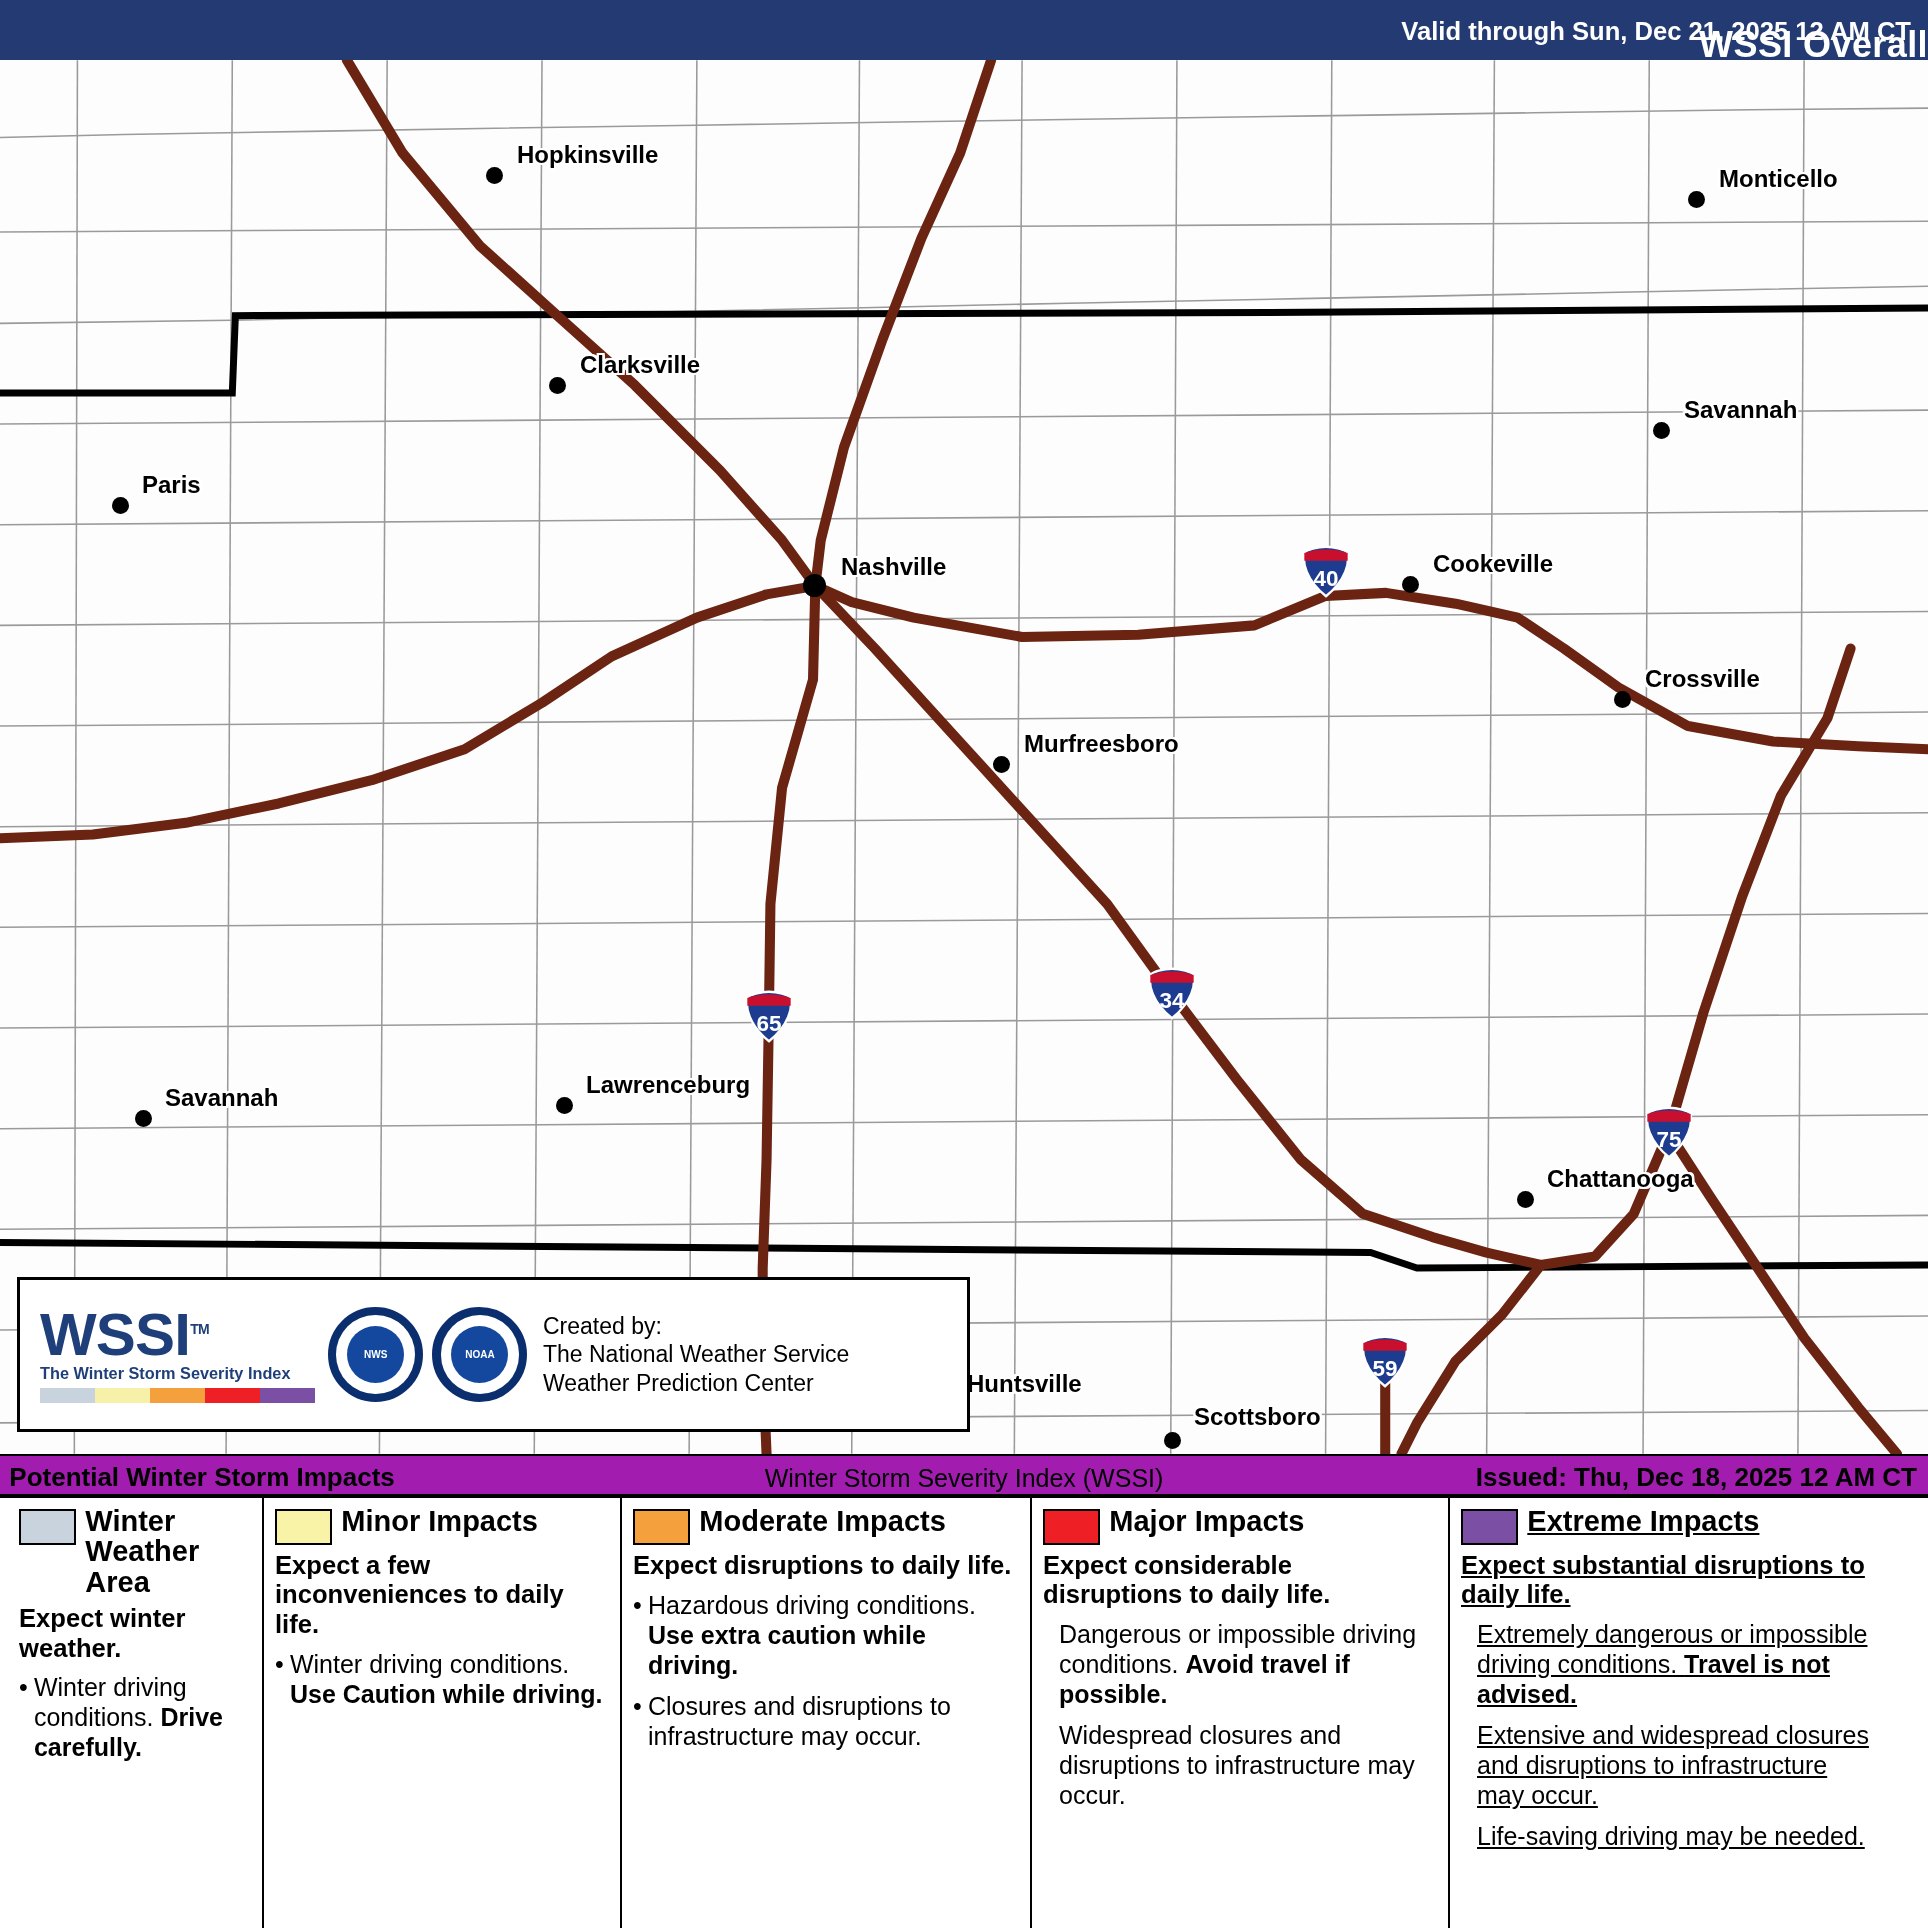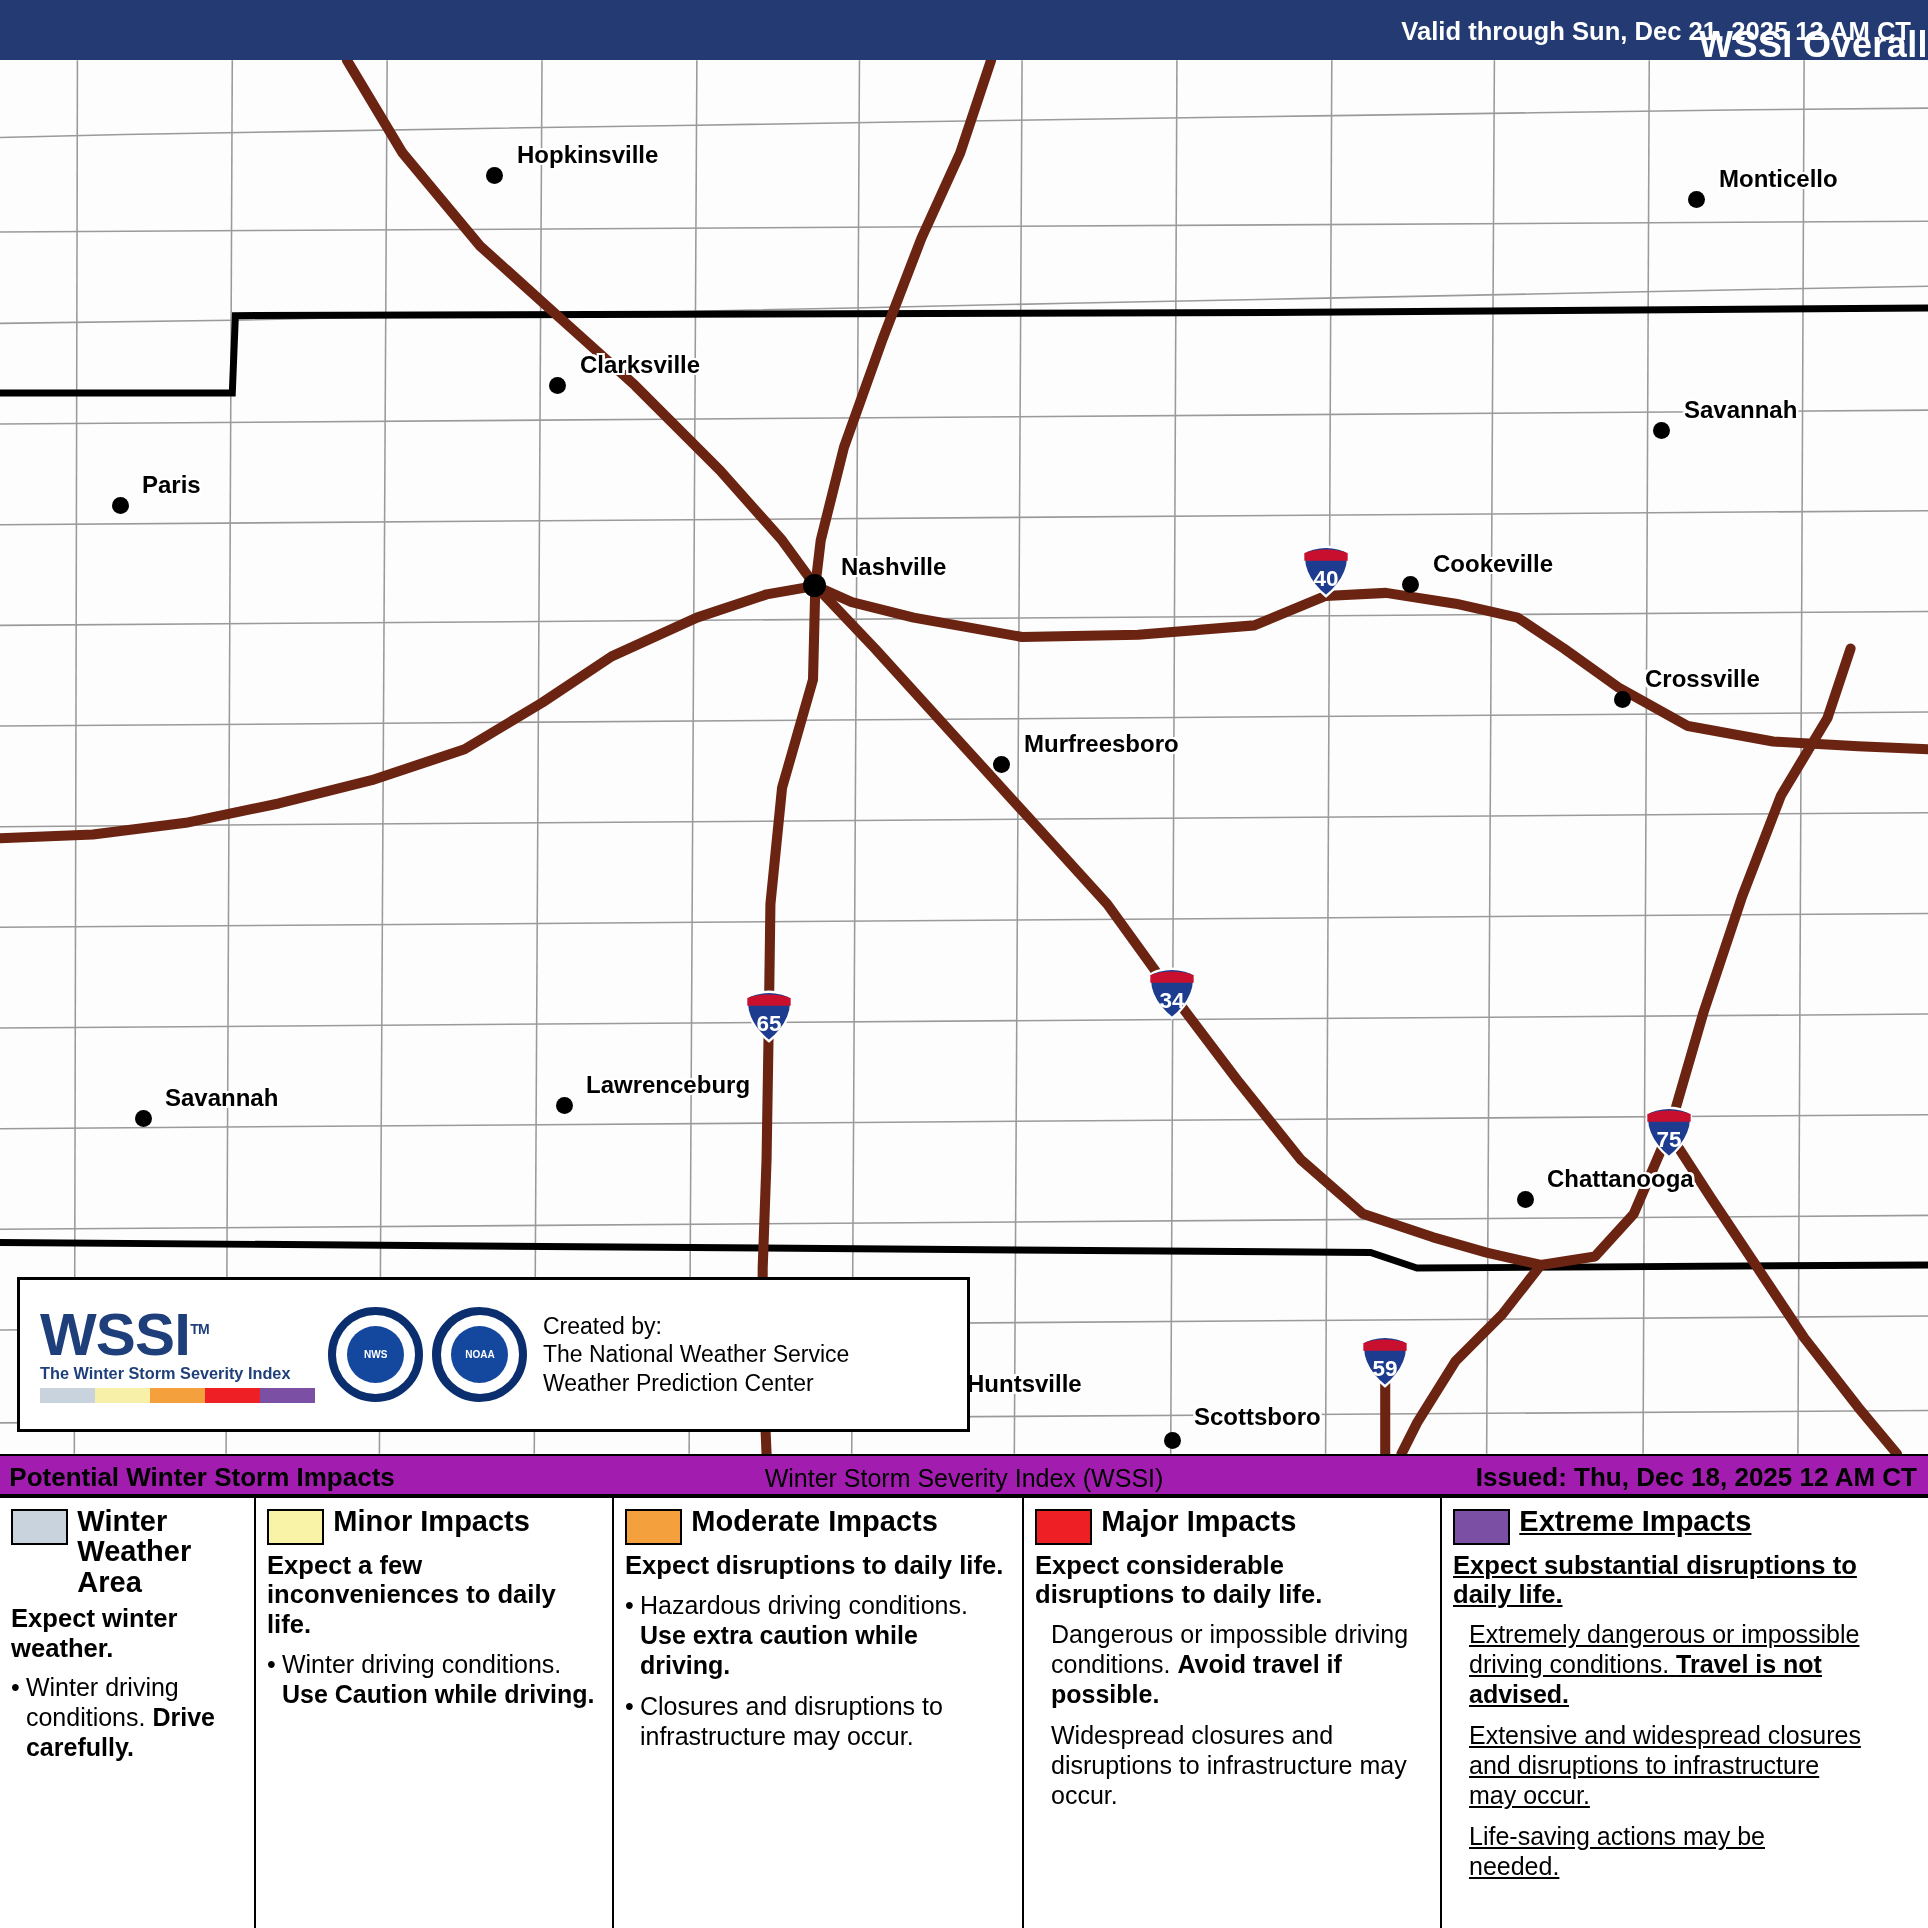--- a/index.html
+++ b/index.html
@@ -103,20 +103,21 @@
   }
   .greybar .left{position:absolute;left:9.3px;top:6.2px;font-size:26px;font-weight:bold;color:#000;}
   .greybar .center{position:absolute;left:0;width:100%;text-align:center;top:7.7px;font-size:25px;color:#000;}
   .greybar .right{position:absolute;right:11px;top:6.2px;font-size:26px;font-weight:bold;color:#000;}
 
   
   .legend{
     position:absolute;left:0;top:1496px;width:1928px;height:432px;
     display:flex;box-sizing:border-box;
     border-top:2.3px solid #000;
+    padding-left:8px;
   }
   .legcol{
     box-sizing:border-box;
     border-right:2.3px solid #000;
     padding:7.7px 11px 0 11px;
     color:#000;
   }
   .legcol:last-child{border-right:none;}
   .legcol.c0{width:256px;}
   .legcol.c1{width:358px;}
@@ -390,19 +391,19 @@
 
     <div class="legcol c4">
       <div class="legtop">
         <div class="swatch" style="background:#7b4fa3;"></div>
         <div class="legtitle">Extreme Impacts</div>
       </div>
       <div class="legsub">Expect substantial disruptions to daily life.</div>
       <div class="legbody">
         <p>Extremely dangerous or impossible driving conditions. <b>Travel is not advised.</b></p>
         <p>Extensive and widespread closures and disruptions to infrastructure may occur.</p>
-        <p>Life-saving actions may be needed.</p>
+        <p>Life-saving driving may be needed.</p>
       </div>
     </div>
   </div>
 
 </div>
 
 
 </body></html>

